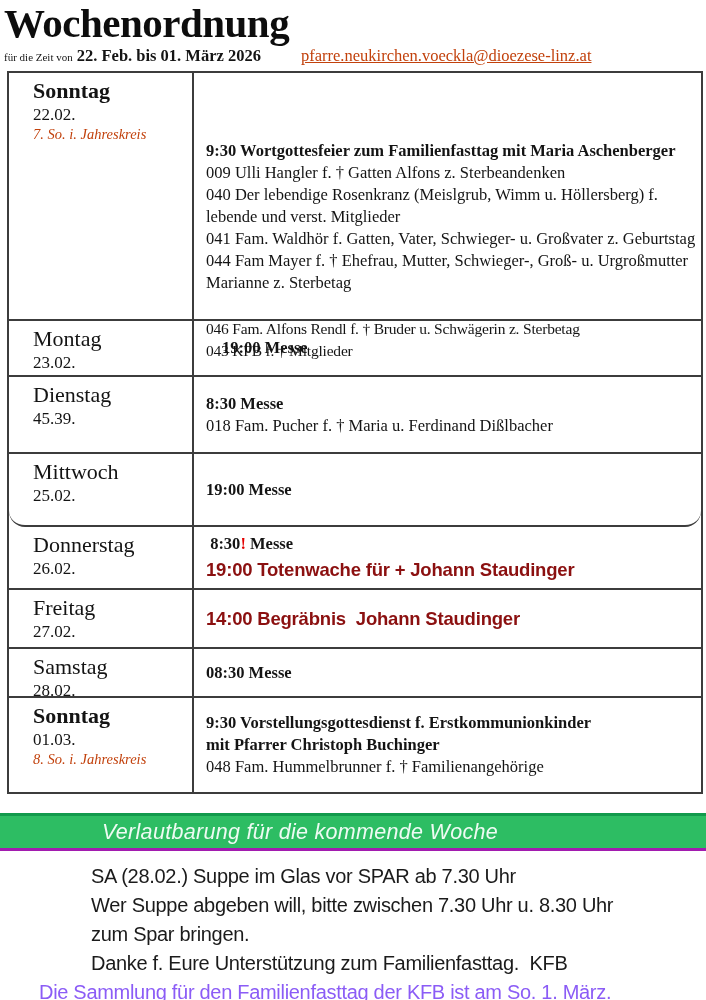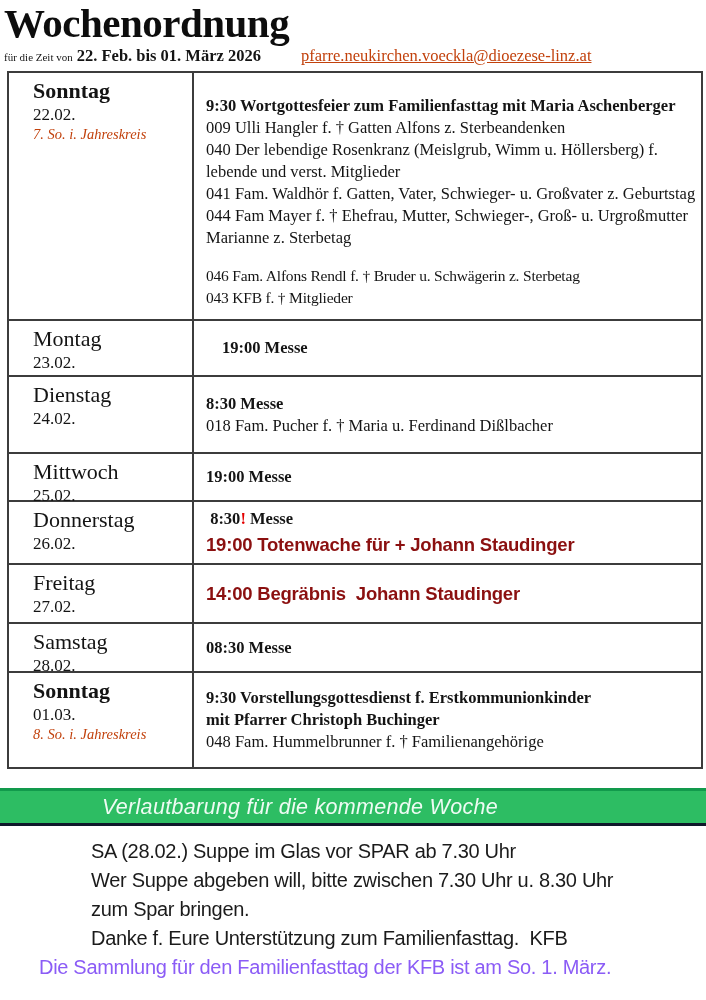--- a/index.html
+++ b/index.html
@@ -22,55 +22,55 @@
   
   .table{
     box-sizing:border-box;margin:4px 0 0 7px;width:696px;
     border:2px solid #3c3c3c;
   }
   .row{display:flex;box-sizing:border-box;border-bottom:2px solid #3c3c3c;}
   .row:last-child{border-bottom:none;}
   .r1{height:248px;}
   .r2{height:56px;gap:16px;}
   .r3{height:77px;}
-  .r4{height:48px;}
+  .r4{height:73px;border-radius:16px;}
   .r5{height:63px;}
   .r6{height:59px;}
   .r7{height:49px;}
   .r8{height:94px;}
   .daycell{
     box-sizing:border-box;width:171px;flex:0 0 171px;border-right:2px solid #3c3c3c;
     padding:5px 4px 0 10px;
     margin-left:14px;
   }
   .dayname{font-size:22px;line-height:26px;}
   .dayname.bold{font-weight:bold;}
   .daydate{font-size:17px;line-height:21px;}
   .daynote{font-size:14.5px;line-height:18px;font-style:italic;color:#c2410c;}
   .content{
     box-sizing:border-box;flex:1;display:flex;flex-direction:column;
     justify-content:center;padding:0 4px 0 12px;
   }
   .content.top{justify-content:flex-start;padding-top:22px;}
   .e{font-size:16.5px;line-height:22px;white-space:pre-wrap;}
   .e.b{font-weight:bold;}
-  .e.nowrap{white-space:nowrap;}
+  .e.nowrap{white-space:nowrap;margin-top:45px;}
   .e.narrow{font-size:15.5px;letter-spacing:-0.2px;}
-  .e.gap{margin-top:16px;}
+  .e.gap{margin-top:24px;}
   .excl{color:#e30000;}
   .redline{
     font-family:"Liberation Sans", sans-serif;font-weight:bold;
     font-size:18.5px;line-height:26px;color:#8b1010;white-space:pre-wrap;
     letter-spacing:-0.2px;margin-top:2px;
   }
   .redline.solo{margin-top:0;}
   
   .banner{
     box-sizing:border-box;margin-top:19px;width:706px;height:38px;
-    background:#2dbd63;border-top:3px solid #129a4c;border-bottom:3px solid #0f172a;
+    background:#2dbd63;border-top:3px solid #129a4c;border-bottom:3px solid #a21caf;
     display:flex;align-items:center;justify-content:center;padding-right:106px;
   }
   .banner span{
     font-family:"Liberation Sans", sans-serif;font-style:italic;
     font-size:21.5px;color:#eefbf3;letter-spacing:0.3px;
   }
   .announce{
     margin:11px 0 0 91px;font-family:"Liberation Sans", sans-serif;
     font-size:20px;line-height:29px;color:#1b1b1b;letter-spacing:-0.3px;
   }
@@ -117,21 +117,21 @@
         <div class="daydate">23.02.</div>
       </div>
       <div class="content">
         <div class="e b">19:00 Messe</div>
       </div>
     </div>
 
     <div class="row r3">
       <div class="daycell">
         <div class="dayname">Dienstag</div>
-        <div class="daydate">24.02.</div>
+        <div class="daydate">45.39.</div>
       </div>
       <div class="content">
         <div class="e b">8:30 Messe</div>
         <div class="e">018 Fam. Pucher f. † Maria u. Ferdinand Dißlbacher</div>
       </div>
     </div>
 
     <div class="row r4">
       <div class="daycell">
         <div class="dayname">Mittwoch</div>

